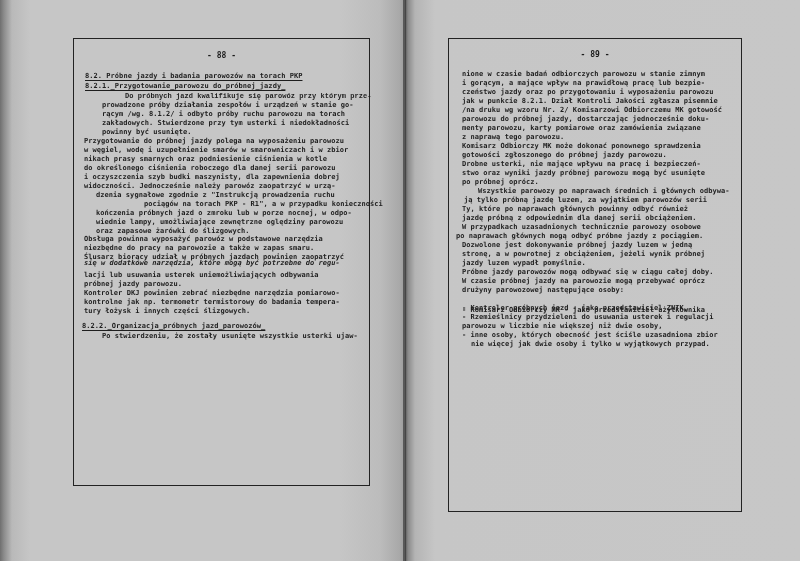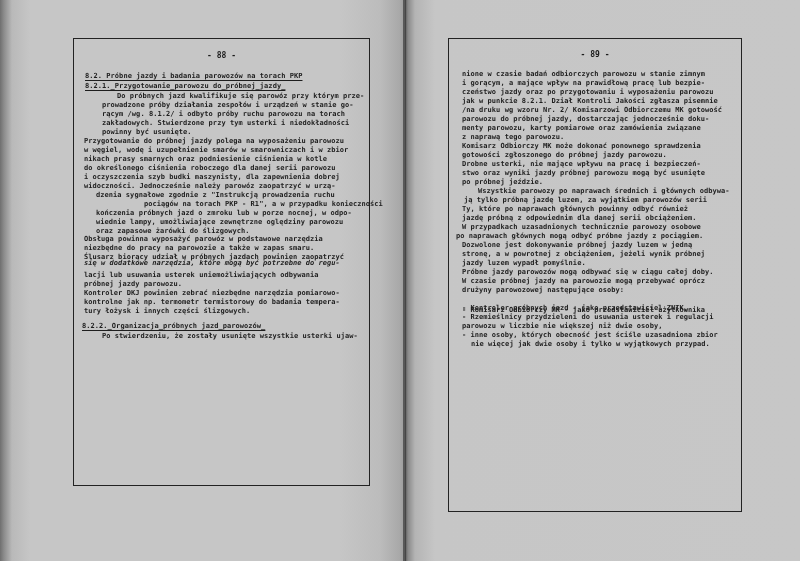--- a/index.html
+++ b/index.html
@@ -38,21 +38,21 @@
 <div class="spread">
   <div class="page page-left"></div>
   <div class="page page-right"></div>
   <div class="gutter"></div>
 
   <div class="frame frame-left">
     <div class="pageno">- 88 -</div>
     <div class="content" id="left-content">
         <div class="line heading" style="left: 11px; top: 33px;">8.2. Próbne jazdy i badania parowozów na torach PKP</div>
         <div class="line heading" style="left: 11px; top: 42.5px;">8.2.1._Przygotowanie_parowozu do_próbnej_jazdy_</div>
-        <div class="line" style="left: 43px; top: 53px;">Do próbnych jazd kwalifikuje się parowóz przy którym prze-</div>
+        <div class="line" style="left: 51px; top: 53px; font-family: Liberation Mono, monospace;">Do próbnych jazd kwalifikuje się parowóz przy którym prze-</div>
         <div class="line" style="left: 28px; top: 62px;">prowadzone próby działania zespołów i urządzeń w stanie go-</div>
         <div class="line" style="left: 28px; top: 71px;">rącym /wg. 8.1.2/ i odbyto próby ruchu parowozu na torach</div>
         <div class="line" style="left: 28px; top: 80px;">zakładowych. Stwierdzone przy tym usterki i niedokładności</div>
         <div class="line" style="left: 28px; top: 89px;">powinny być usunięte.</div>
         <div class="line" style="left: 10px; top: 97.5px;">Przygotowanie do próbnej jazdy polega na wyposażeniu parowozu</div>
         <div class="line" style="left: 10px; top: 106.5px;">w węgiel, wodę i uzupełnienie smarów w smarowniczach i w zbior</div>
         <div class="line" style="left: 10px; top: 115.5px;">nikach prasy smarnych oraz podniesienie ciśnienia w kotle</div>
         <div class="line" style="left: 10px; top: 124.5px;">do określonego ciśnienia roboczego dla danej serii parowozu</div>
         <div class="line" style="left: 10px; top: 133.5px;">i oczyszczenia szyb budki maszynisty, dla zapewnienia dobrej</div>
         <div class="line" style="left: 10px; top: 142.5px;">widoczności. Jednocześnie należy parowóz zaopatrzyć w urzą-</div>
@@ -83,21 +83,21 @@
         <div class="line" style="left: 13px; top: 49px;">czeństwo jazdy oraz po przygotowaniu i wyposażeniu parowozu</div>
         <div class="line" style="left: 13px; top: 58px;">jak w punkcie 8.2.1. Dział Kontroli Jakości zgłasza pisemnie</div>
         <div class="line" style="left: 13px; top: 67px;">/na druku wg wzoru Nr. 2/ Komisarzowi Odbiorczemu MK gotowość</div>
         <div class="line" style="left: 13px; top: 76px;">parowozu do próbnej jazdy, dostarczając jednocześnie doku-</div>
         <div class="line" style="left: 13px; top: 85px;">menty parowozu, karty pomiarowe oraz zamówienia związane</div>
         <div class="line" style="left: 13px; top: 94px;">z naprawą tego parowozu.</div>
         <div class="line" style="left: 13px; top: 103px;">Komisarz Odbiorczy MK może dokonać ponownego sprawdzenia</div>
         <div class="line" style="left: 13px; top: 112px;">gotowości zgłoszonego do próbnej jazdy parowozu.</div>
         <div class="line" style="left: 13px; top: 121px;">Drobne usterki, nie mające wpływu na pracę i bezpieczeń-</div>
         <div class="line" style="left: 13px; top: 130px;">stwo oraz wyniki jazdy próbnej parowozu mogą być usunięte</div>
-        <div class="line" style="left: 13px; top: 139px;">po próbnej jeździe.</div>
+        <div class="line" style="left: 13px; top: 139px;">po próbnej oprócz.</div>
         <div class="line" style="left: 13px; top: 148px; padding-left: 16px;">Wszystkie parowozy po naprawach średnich i głównych odbywa-</div>
         <div class="line" style="left: 15px; top: 157px;">ją tylko próbną jazdę luzem, za wyjątkiem parowozów serii</div>
         <div class="line" style="left: 13px; top: 166px;">Ty, które po naprawach głównych powinny odbyć również</div>
         <div class="line" style="left: 13px; top: 175px;">jazdę próbną z odpowiednim dla danej serii obciążeniem.</div>
         <div class="line" style="left: 13px; top: 184px;">W przypadkach uzasadnionych technicznie parowozy osobowe</div>
         <div class="line" style="left: 7px; top: 193px;">po naprawach głównych mogą odbyć próbne jazdy z pociągiem.</div>
         <div class="line" style="left: 13px; top: 202px;">Dozwolone jest dokonywanie próbnej jazdy luzem w jedną</div>
         <div class="line" style="left: 13px; top: 211px;">stronę, a w powrotnej z obciążeniem, jeżeli wynik próbnej</div>
         <div class="line" style="left: 13px; top: 220px;">jazdy luzem wypadł pomyślnie.</div>
         <div class="line" style="left: 13px; top: 229px;">Próbne jazdy parowozów mogą odbywać się w ciągu całej doby.</div>

